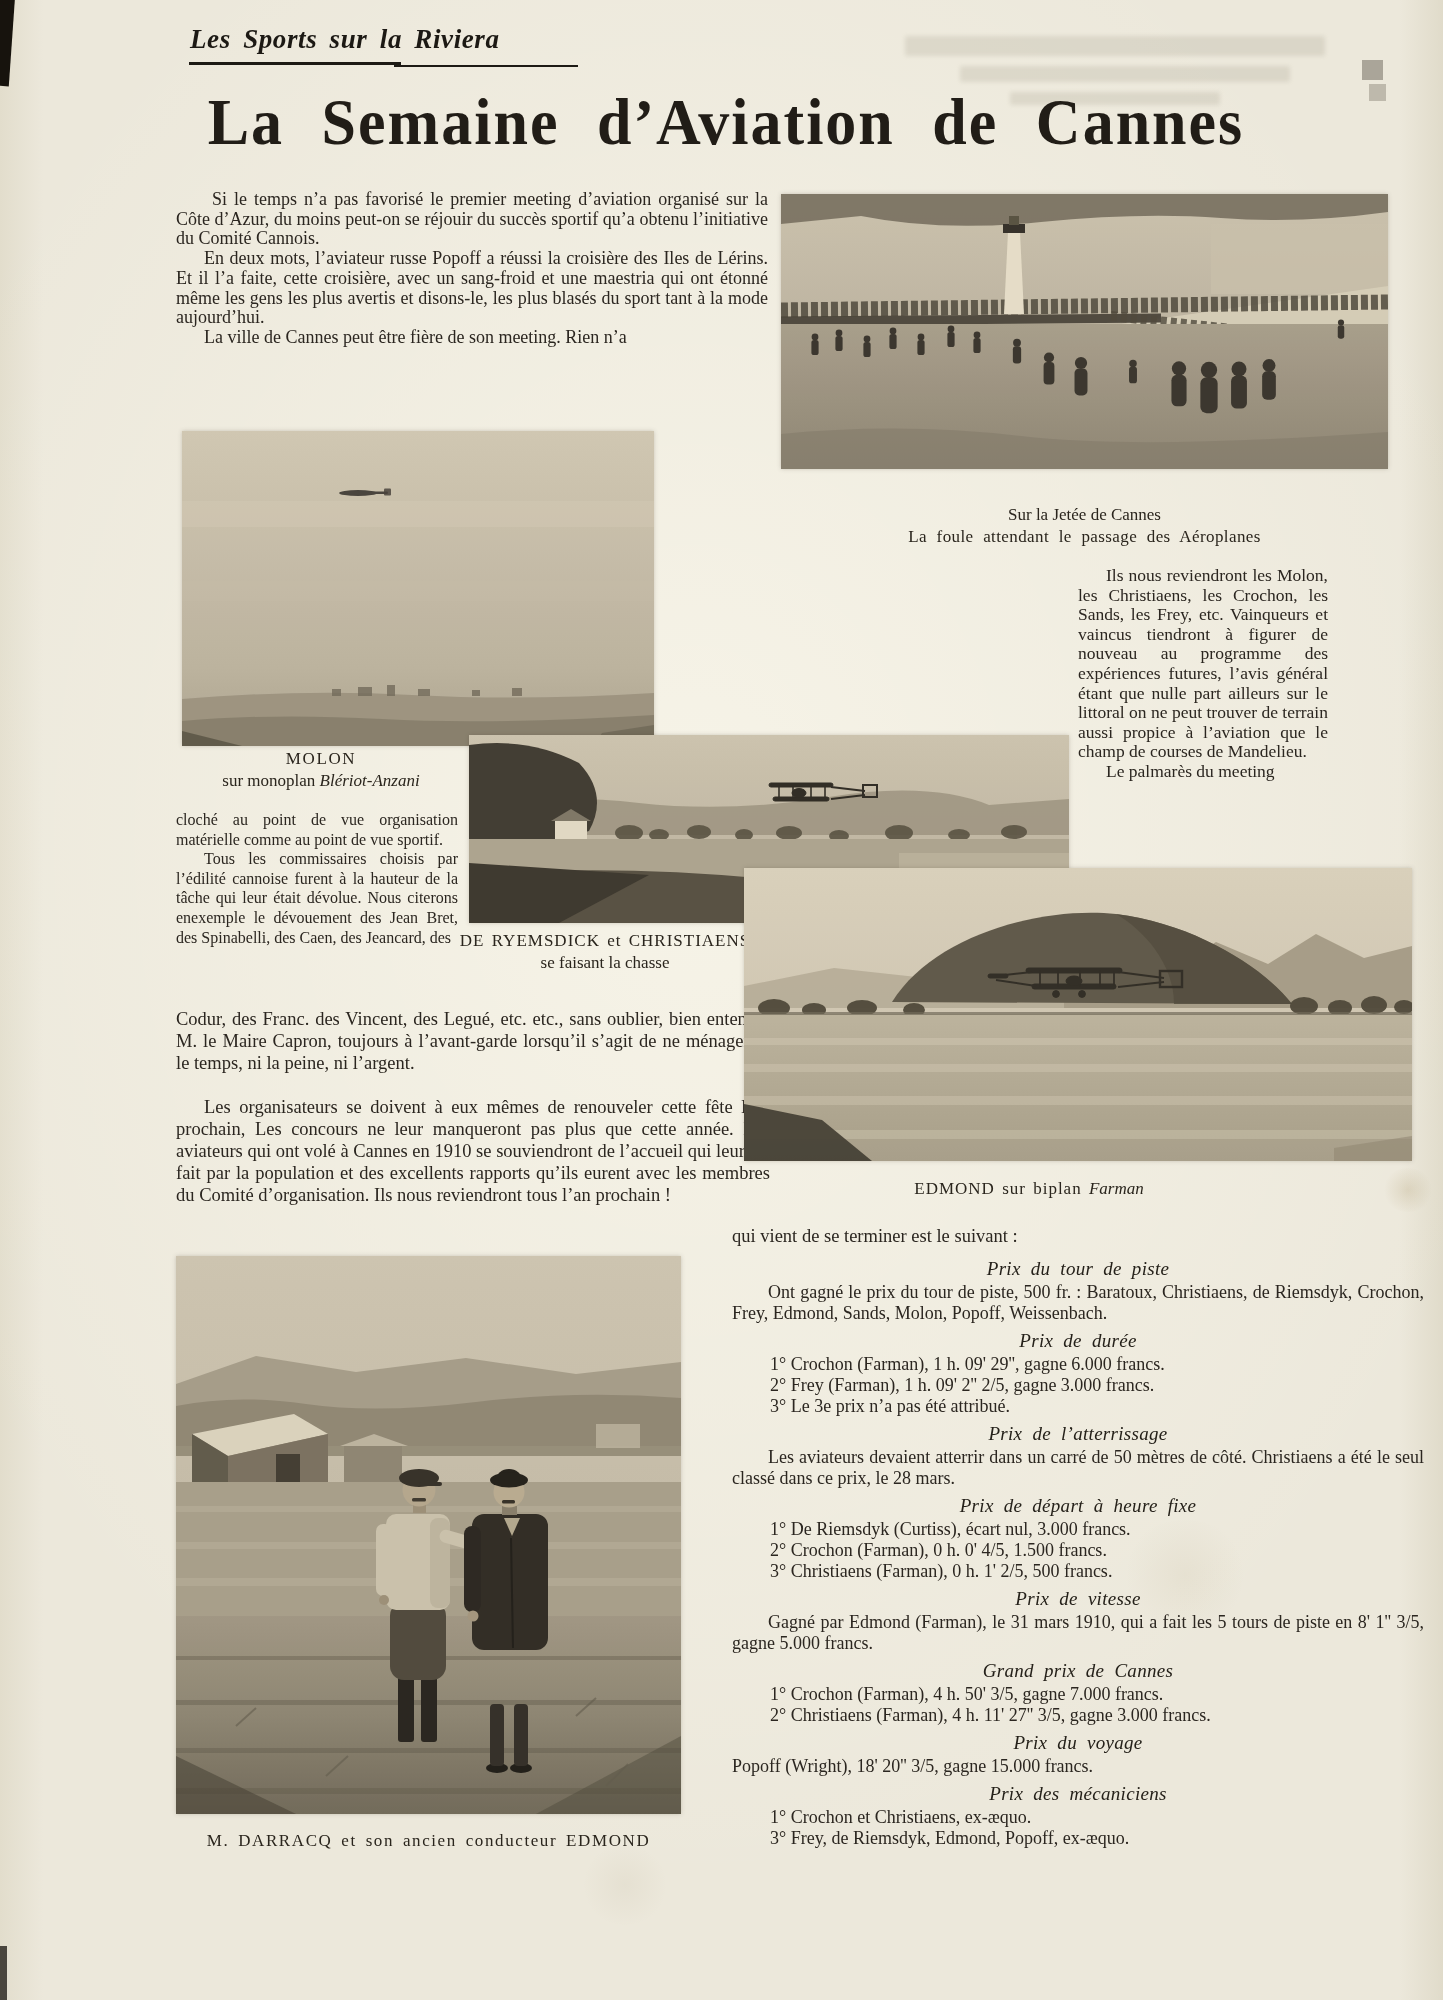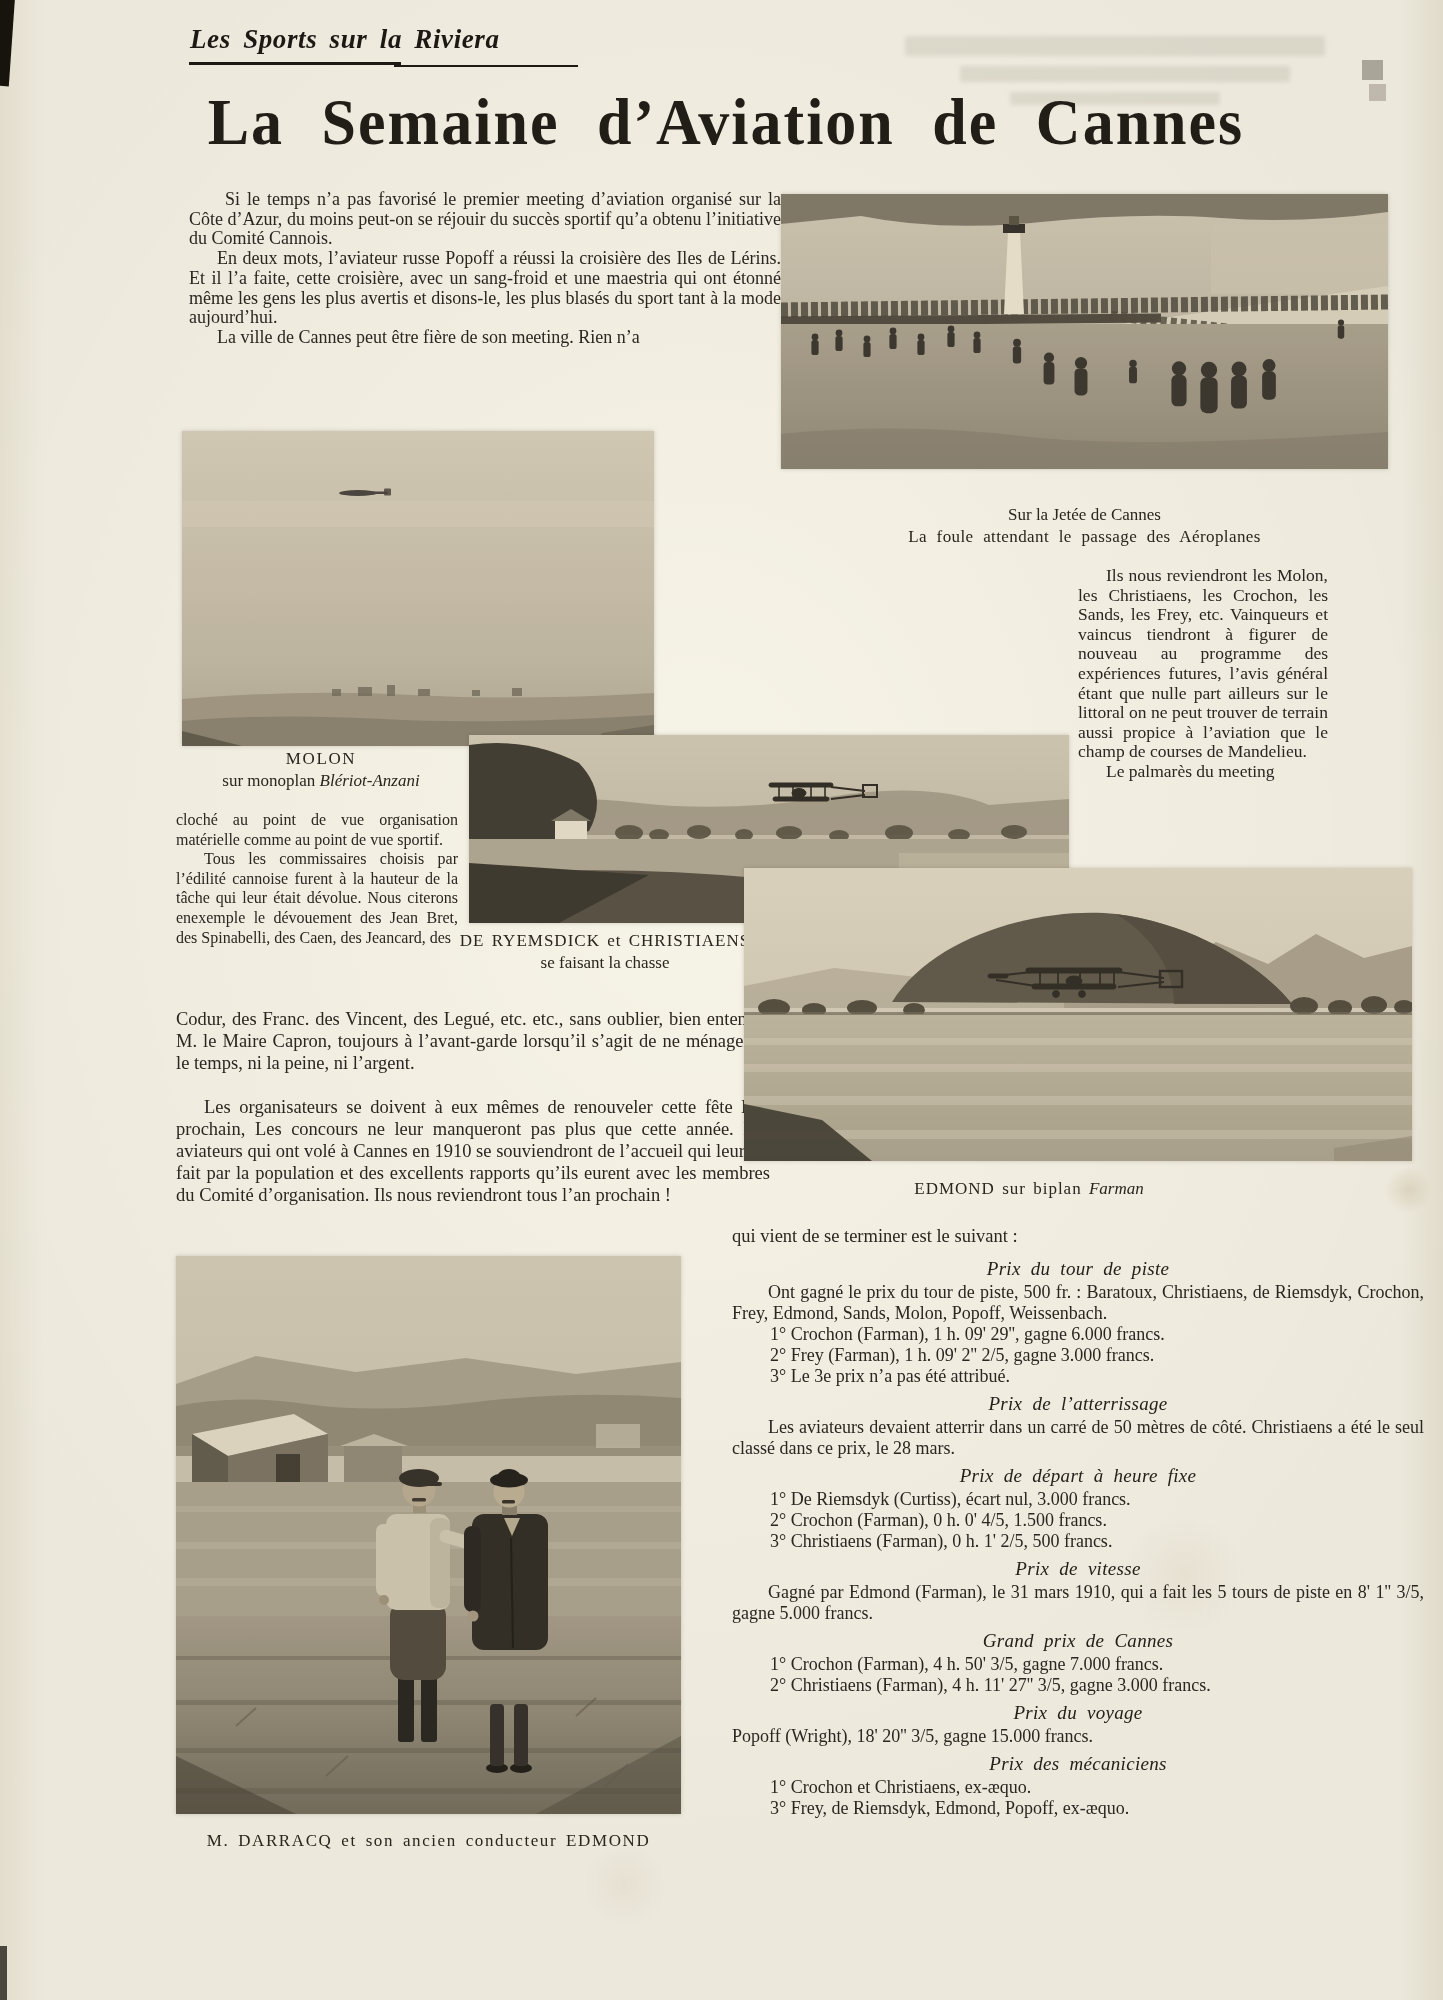--- a/index.html
+++ b/index.html
@@ -24,21 +24,21 @@
     left:180px; top:86px; width:1092px; text-align:center;
     font-size:62px; font-weight:bold; color:#211d17;
     letter-spacing:2px; word-spacing:20px; white-space:nowrap;
     transform:scaleY(1.04); transform-origin:top;
   }
   
   .body-text { font-size:18px; line-height:19.7px; text-align:justify; hyphens:auto; }
   .body-text p { margin:0; }
   .indent { text-indent:36px; }
   .indent-sm { text-indent:28px; }
-  #intro-column      { left:189px; top:190px; width:592px; }
+  #intro-column      { left:176px; top:190px; width:592px; }
   #right-column      { left:1078px; top:566px; width:250px; font-size:17.5px; line-height:19.6px; }
   #left-column-cont  { left:176px; top:810px; width:282px; font-size:16px; line-height:19.6px; }
   .wide-para { left:176px; width:594px; font-size:18.5px; line-height:22px; text-align:justify; hyphens:auto; margin:0; }
   
   .photo { position:absolute; overflow:hidden; background:#b3ac9b;
            filter:sepia(.12) contrast(.95); box-shadow:0 0 4px rgba(70,62,48,.25); }
   .photo svg { display:block; width:100%; height:100%; }
   
   .caption { position:absolute; text-align:center; color:#2a251d; font-size:17px; line-height:22px; }
   .caps  { letter-spacing:1.6px; word-spacing:3px; }
@@ -297,20 +297,21 @@
     </svg>
   </div>
   <div class="caption" style="left:723px; top:1178px; width:612px;">
     <span class="caps-sm">EDMOND sur biplan </span><em>Farman</em>
   </div>
 
   <div id="palmares-lead" class="abs">qui vient de se terminer est le suivant :</div>
   <div id="palmares" class="abs">
       <div class="prize-heading">Prix du tour de piste</div>
       <div class="prize-para p-indent">Ont gagné le prix du tour de piste, 500 fr. : Baratoux, Christiaens, de Riemsdyk, Crochon, Frey, Edmond, Sands, Molon, Popoff, Weissenbach.</div>
+      <div class="prize-heading">Prix de durée</div>
       <div class="prize-line">1° Crochon (Farman), 1 h. 09' 29'', gagne 6.000 francs.</div>
       <div class="prize-line">2° Frey (Farman), 1 h. 09' 2'' 2/5, gagne 3.000 francs.</div>
       <div class="prize-line">3° Le 3e prix n’a pas été attribué.</div>
       <div class="prize-heading">Prix de l’atterrissage</div>
       <div class="prize-para p-indent">Les aviateurs devaient atterrir dans un carré de 50 mètres de côté. Christiaens a été le seul classé dans ce prix, le 28 mars.</div>
       <div class="prize-heading">Prix de départ à heure fixe</div>
       <div class="prize-line">1° De Riemsdyk (Curtiss), écart nul, 3.000 francs.</div>
       <div class="prize-line">2° Crochon (Farman), 0 h. 0' 4/5, 1.500 francs.</div>
       <div class="prize-line">3° Christiaens (Farman), 0 h. 1' 2/5, 500 francs.</div>
       <div class="prize-heading">Prix de vitesse</div>

